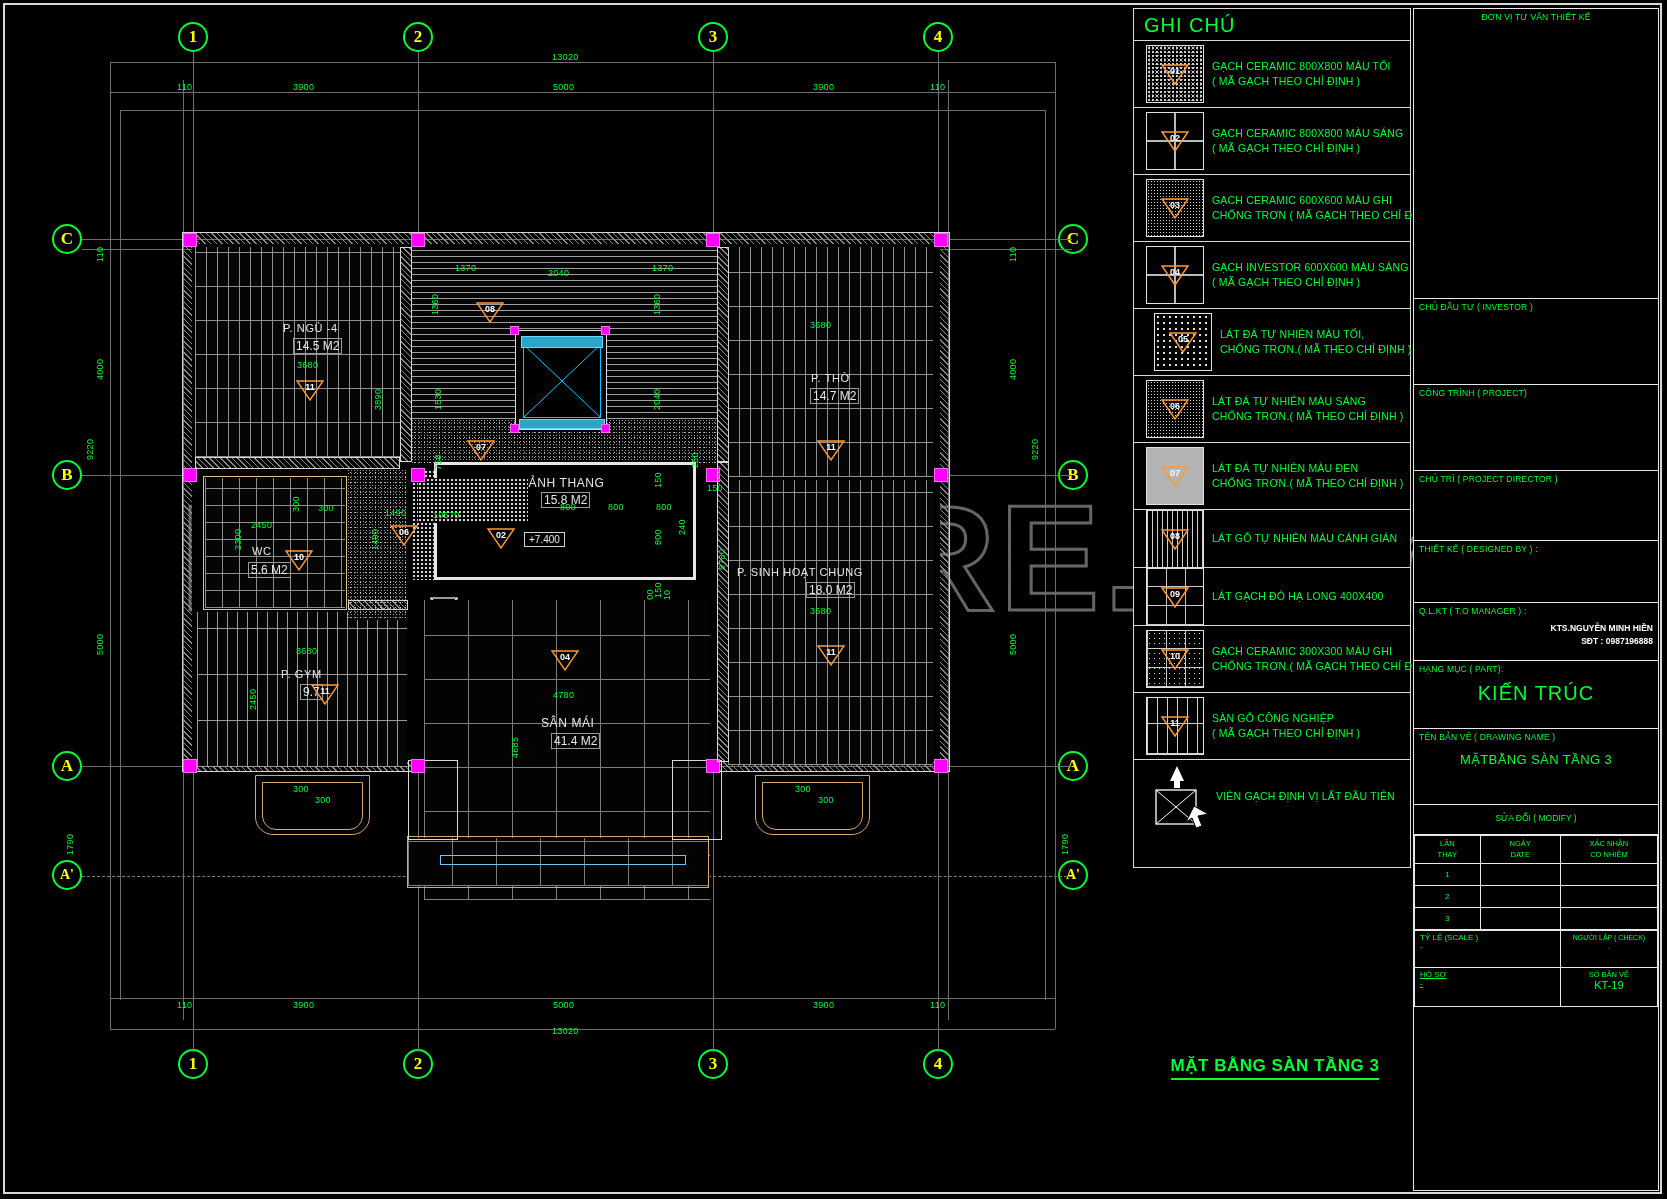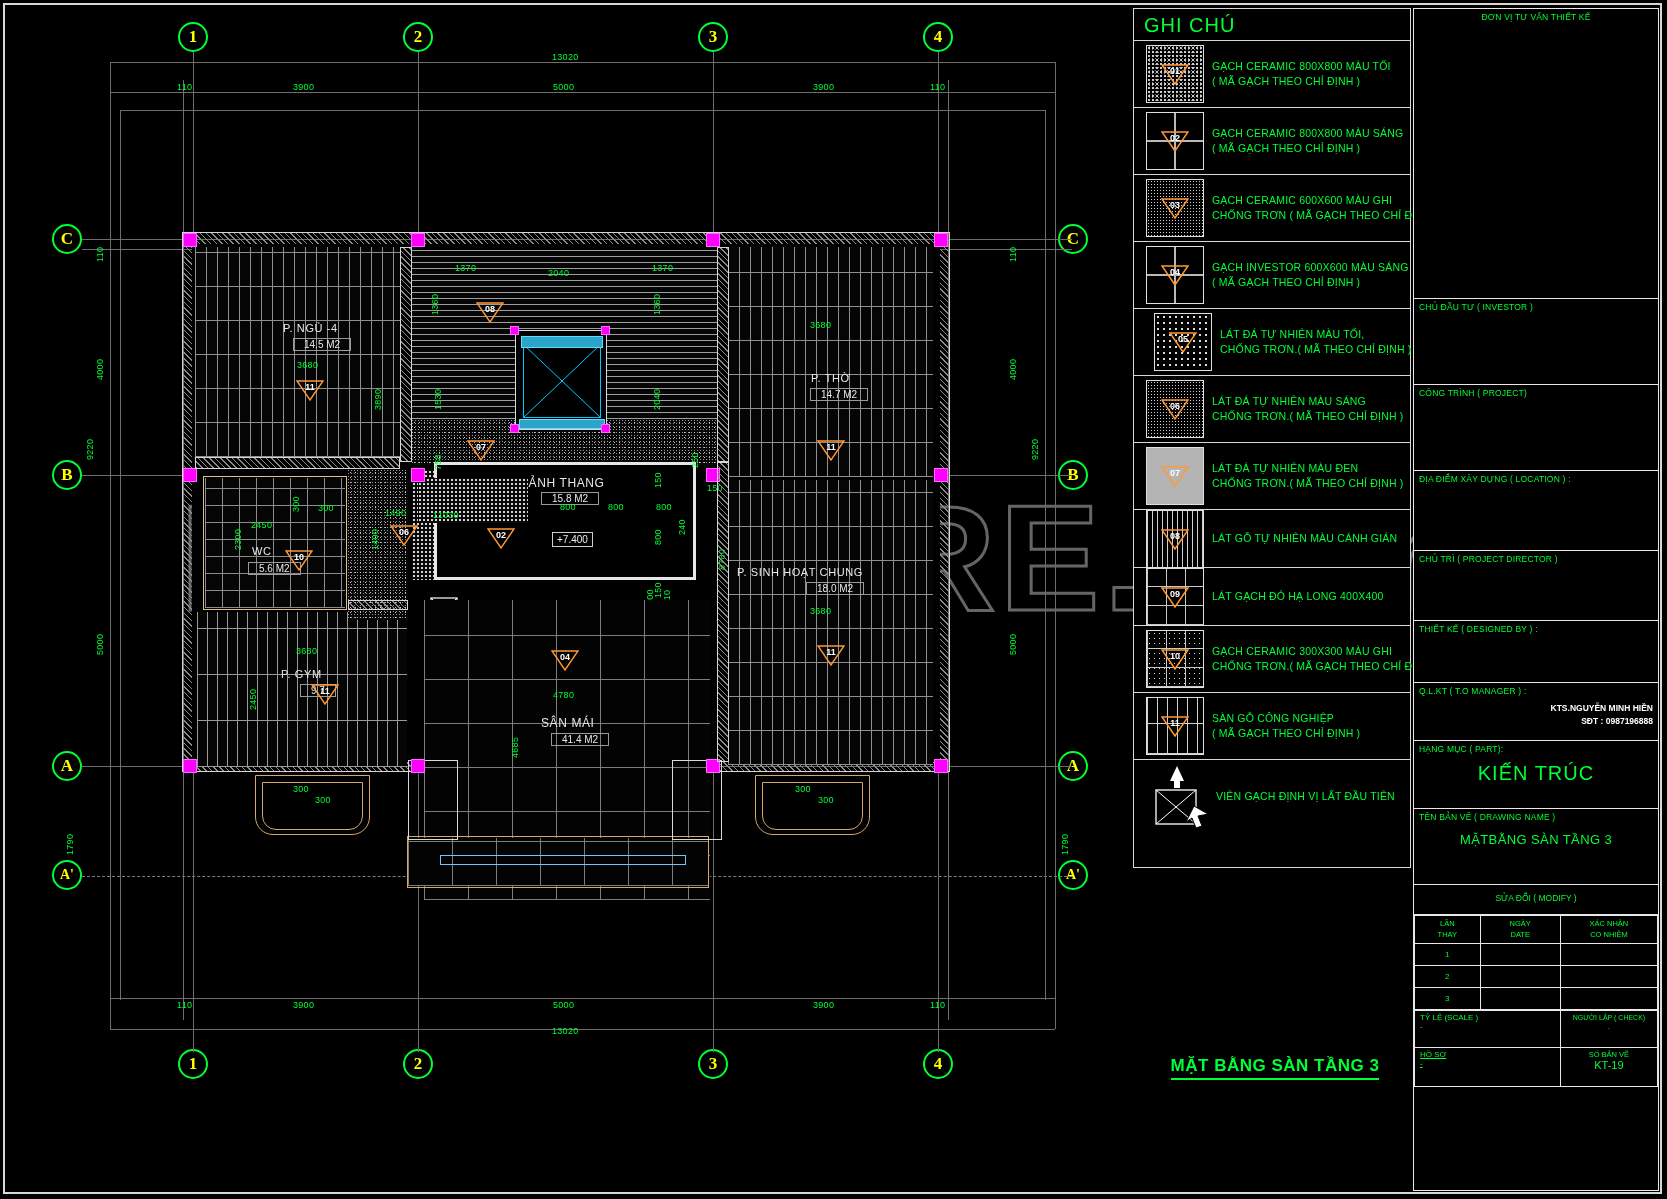--- a/index.html
+++ b/index.html
@@ -5,21 +5,21 @@
   html,body{margin:0;padding:0;background:#000;}
   body{width:1667px;height:1199px;overflow:hidden;font-family:"Liberation Sans",sans-serif;}
   #root{position:relative;width:1667px;height:1199px;background:#000;}
 
   
   .abs{position:absolute;}
 
   .dimtxt{position:absolute;color:#00ff33;font-size:9px;font-family:"Liberation Sans",sans-serif;white-space:nowrap;letter-spacing:.3px;}
   .dimtxt.rot{transform-origin:left bottom;transform:rotate(-90deg);}
   .roomlbl{position:absolute;color:#e8e8e8;font-size:11px;white-space:nowrap;letter-spacing:.6px;}
-  .areabox{position:absolute;color:#e8e8e8;font-size:10px;border:1px solid #9a9a9a;padding:0 10px;white-space:nowrap;}
+  .areabox{position:absolute;color:#e8e8e8;font-size:12px;border:1px solid #9a9a9a;padding:0 2px;white-space:nowrap;}
 
   
   .frameOuter{position:absolute;left:3px;top:3px;width:1659px;height:1191px;border:2px solid #d8d8d8;box-sizing:border-box;}
 
   
   .bub{position:absolute;width:30px;height:30px;border:2px solid #00ff33;border-radius:50%;
        color:#ffff00;font-size:17px;font-weight:bold;display:flex;align-items:center;justify-content:center;
        background:#000;box-sizing:border-box;font-family:"Liberation Serif",serif;}
   .gl{position:absolute;background:#6d6d6d;}
   .glv{width:1px;}
@@ -286,21 +286,21 @@
   <div class="abs" style="left:521px;top:336px;width:80px;height:10px;background:#2aa5c9;border:1px solid #66d9ff;"></div>
   <div class="abs" style="left:519px;top:419px;width:84px;height:8px;background:#2aa5c9;border:1px solid #66d9ff;"></div>
   <div class="col" style="left:510px;top:326px;width:9px;height:9px;"></div>
   <div class="col" style="left:601px;top:326px;width:9px;height:9px;"></div>
   <div class="col" style="left:510px;top:424px;width:9px;height:9px;"></div>
   <div class="col" style="left:601px;top:424px;width:9px;height:9px;"></div>
 
   <div class="wall" style="left:434px;top:462px;width:262px;height:118px;background:#000;border:3px solid #e6e6e6;"></div>
   <div class="roomlbl" style="left:520px;top:476px;font-size:12px;">SẢNH THANG</div>
   <div class="areabox" style="left:541px;top:492px;">15.8  M2</div>
-  <div class="elev" style="left:552px;top:532px;">+7.400</div>
+  <div class="elev" style="left:524px;top:532px;">+7.400</div>
   <div class="trimk" style="left:487px;top:528px;">
     <svg width="28" height="21">
         <polygon points="1,1 27,1 14,20" fill="none" stroke="#ff9933" stroke-width="1.4"></polygon>
       </svg>
     <span>02</span>
   </div>
 
   <div class="dimtxt" style="left:437px;top:502px;">240</div>
   <div class="dimtxt" style="left:462px;top:502px;">800</div>
   <div class="dimtxt" style="left:511px;top:502px;">800</div>
@@ -343,21 +343,21 @@
   <div class="fl-stone-lt" style="left:412px;top:470px;width:22px;height:110px;"></div>
   <div class="fl-stone-lt" style="left:418px;top:478px;width:110px;height:45px;"></div>
   <div class="trimk" style="left:390px;top:525px;">
     <svg width="28" height="21">
         <polygon points="1,1 27,1 14,20" fill="none" stroke="#ff9933" stroke-width="1.4"></polygon>
       </svg>
     <span>06</span>
   </div>
   <div class="dimtxt" style="left:385px;top:508px;">1490</div>
   <div class="dimtxt rot" style="left:380px;top:540px;">1400</div>
-  <div class="dimtxt" style="left:433px;top:510px;">11030</div>
+  <div class="dimtxt" style="left:433px;top:510px;">10570</div>
   <div class="dimtxt" style="left:433px;top:660px;">600</div>
   <div class="dimtxt rot" style="left:487px;top:625px;">600</div>
 
   <div class="abs" style="left:428px;top:595px;width:34px;height:34px;">
     <svg width="34" height="34">
       <rect x="3" y="3" width="26" height="26" fill="#000" stroke="#fff" stroke-width="1.2"></rect>
       <line x1="3" y1="3" x2="29" y2="29" stroke="#fff" stroke-width="1"></line>
       <line x1="29" y1="3" x2="3" y2="29" stroke="#fff" stroke-width="1"></line>
     </svg>
   </div>
@@ -615,23 +615,20 @@
 
   <div id="titleblock">
     <div class="tbCell" style="height:290px;">
       <div class="lbl tbCenter">ĐƠN VỊ TƯ VẤN THIẾT KẾ</div>
     </div>
     <div class="tbCell" style="height:86px;">
       <div class="lbl">CHỦ ĐẦU TƯ ( INVESTOR )</div>
     </div>
     <div class="tbCell" style="height:86px;">
       <div class="lbl">CÔNG TRÌNH ( PROJECT)</div>
-    </div>
-    <div class="tbCell" style="height:80px;">
-      <div class="lbl">ĐỊA ĐIỂM XÂY DỰNG ( LOCATION ) :</div>
     </div>
     <div class="tbCell" style="height:70px;">
       <div class="lbl">CHỦ TRÌ ( PROJECT DIRECTOR )</div>
     </div>
     <div class="tbCell" style="height:62px;">
       <div class="lbl">THIẾT KẾ ( DESIGNED BY ) :</div>
     </div>
     <div class="tbCell" style="height:58px;">
       <div class="lbl">Q.L.KT ( T.O MANAGER ) :</div>
       <div class="tbRight" style="margin-top:6px;">KTS.NGUYỄN MINH HIỀN</div>

